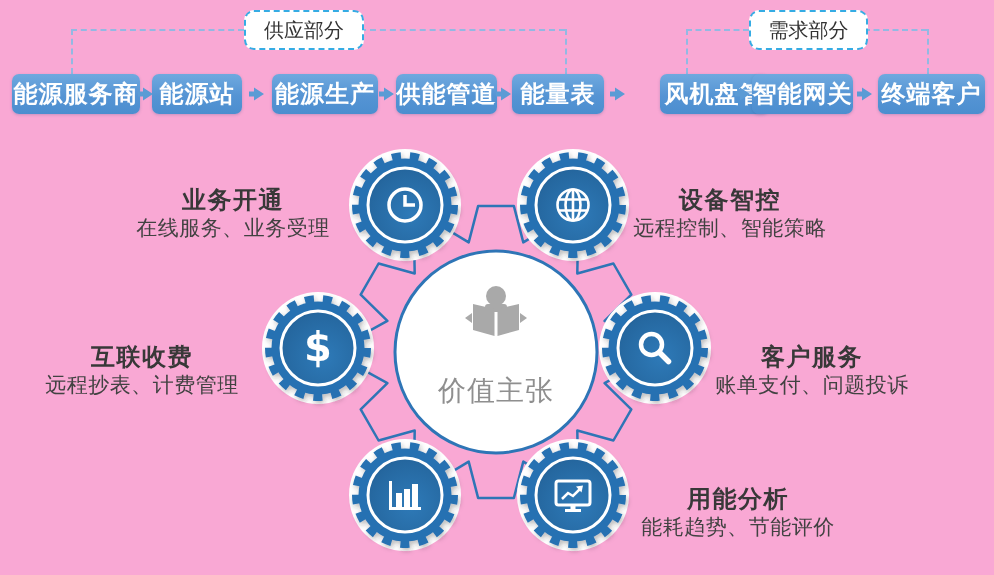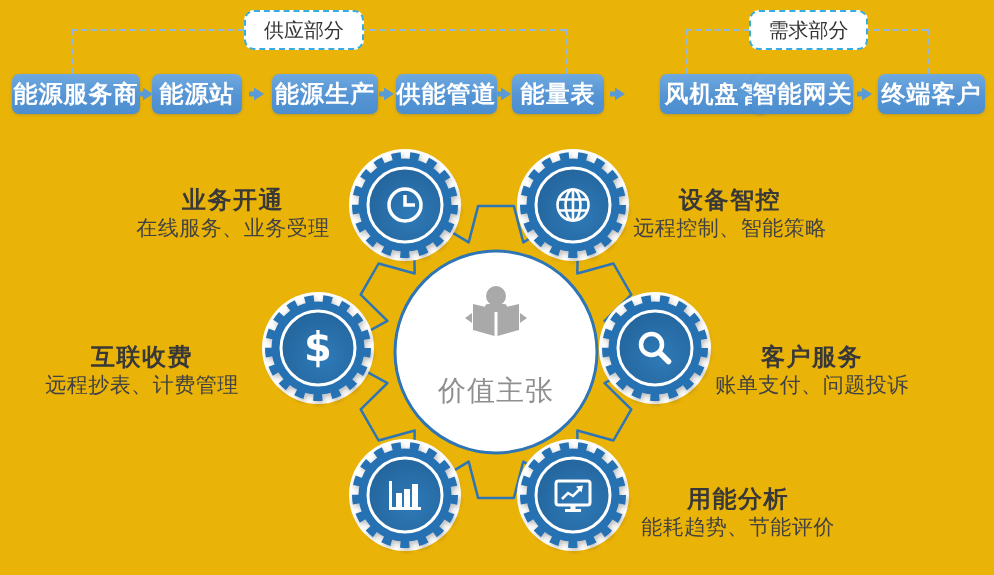--- a/index.html
+++ b/index.html
@@ -1,16 +1,16 @@
 <!DOCTYPE html>
 <html><head>
 <meta charset="utf-8">
 <style>
   html,body{margin:0;padding:0;background:#fff;}
-  .stage{position:relative;width:994px;height:575px;background:#eab308;overflow:hidden;
+  .stage{position:relative;width:994px;height:575px;background:#f9a8d4;overflow:hidden;
          font-family:"Liberation Sans",sans-serif;}
   
   .flow-box{position:absolute;top:74px;height:40px;border-radius:7px;
     background:linear-gradient(180deg,#6fa9df 0%,#5594d4 55%,#4c8ecf 100%);
     color:#fff;font-weight:bold;font-size:24px;letter-spacing:1px;
     display:flex;align-items:center;justify-content:center;
     box-shadow:0 1px 3px rgba(40,80,130,.25);}
   .flow-arrow{position:absolute;top:87px;width:16px;height:14px;}
   .bracket{position:absolute;top:10px;height:36px;border:2px dashed #35ace4;border-radius:10px;
     background:#fff;display:flex;align-items:center;justify-content:center;

